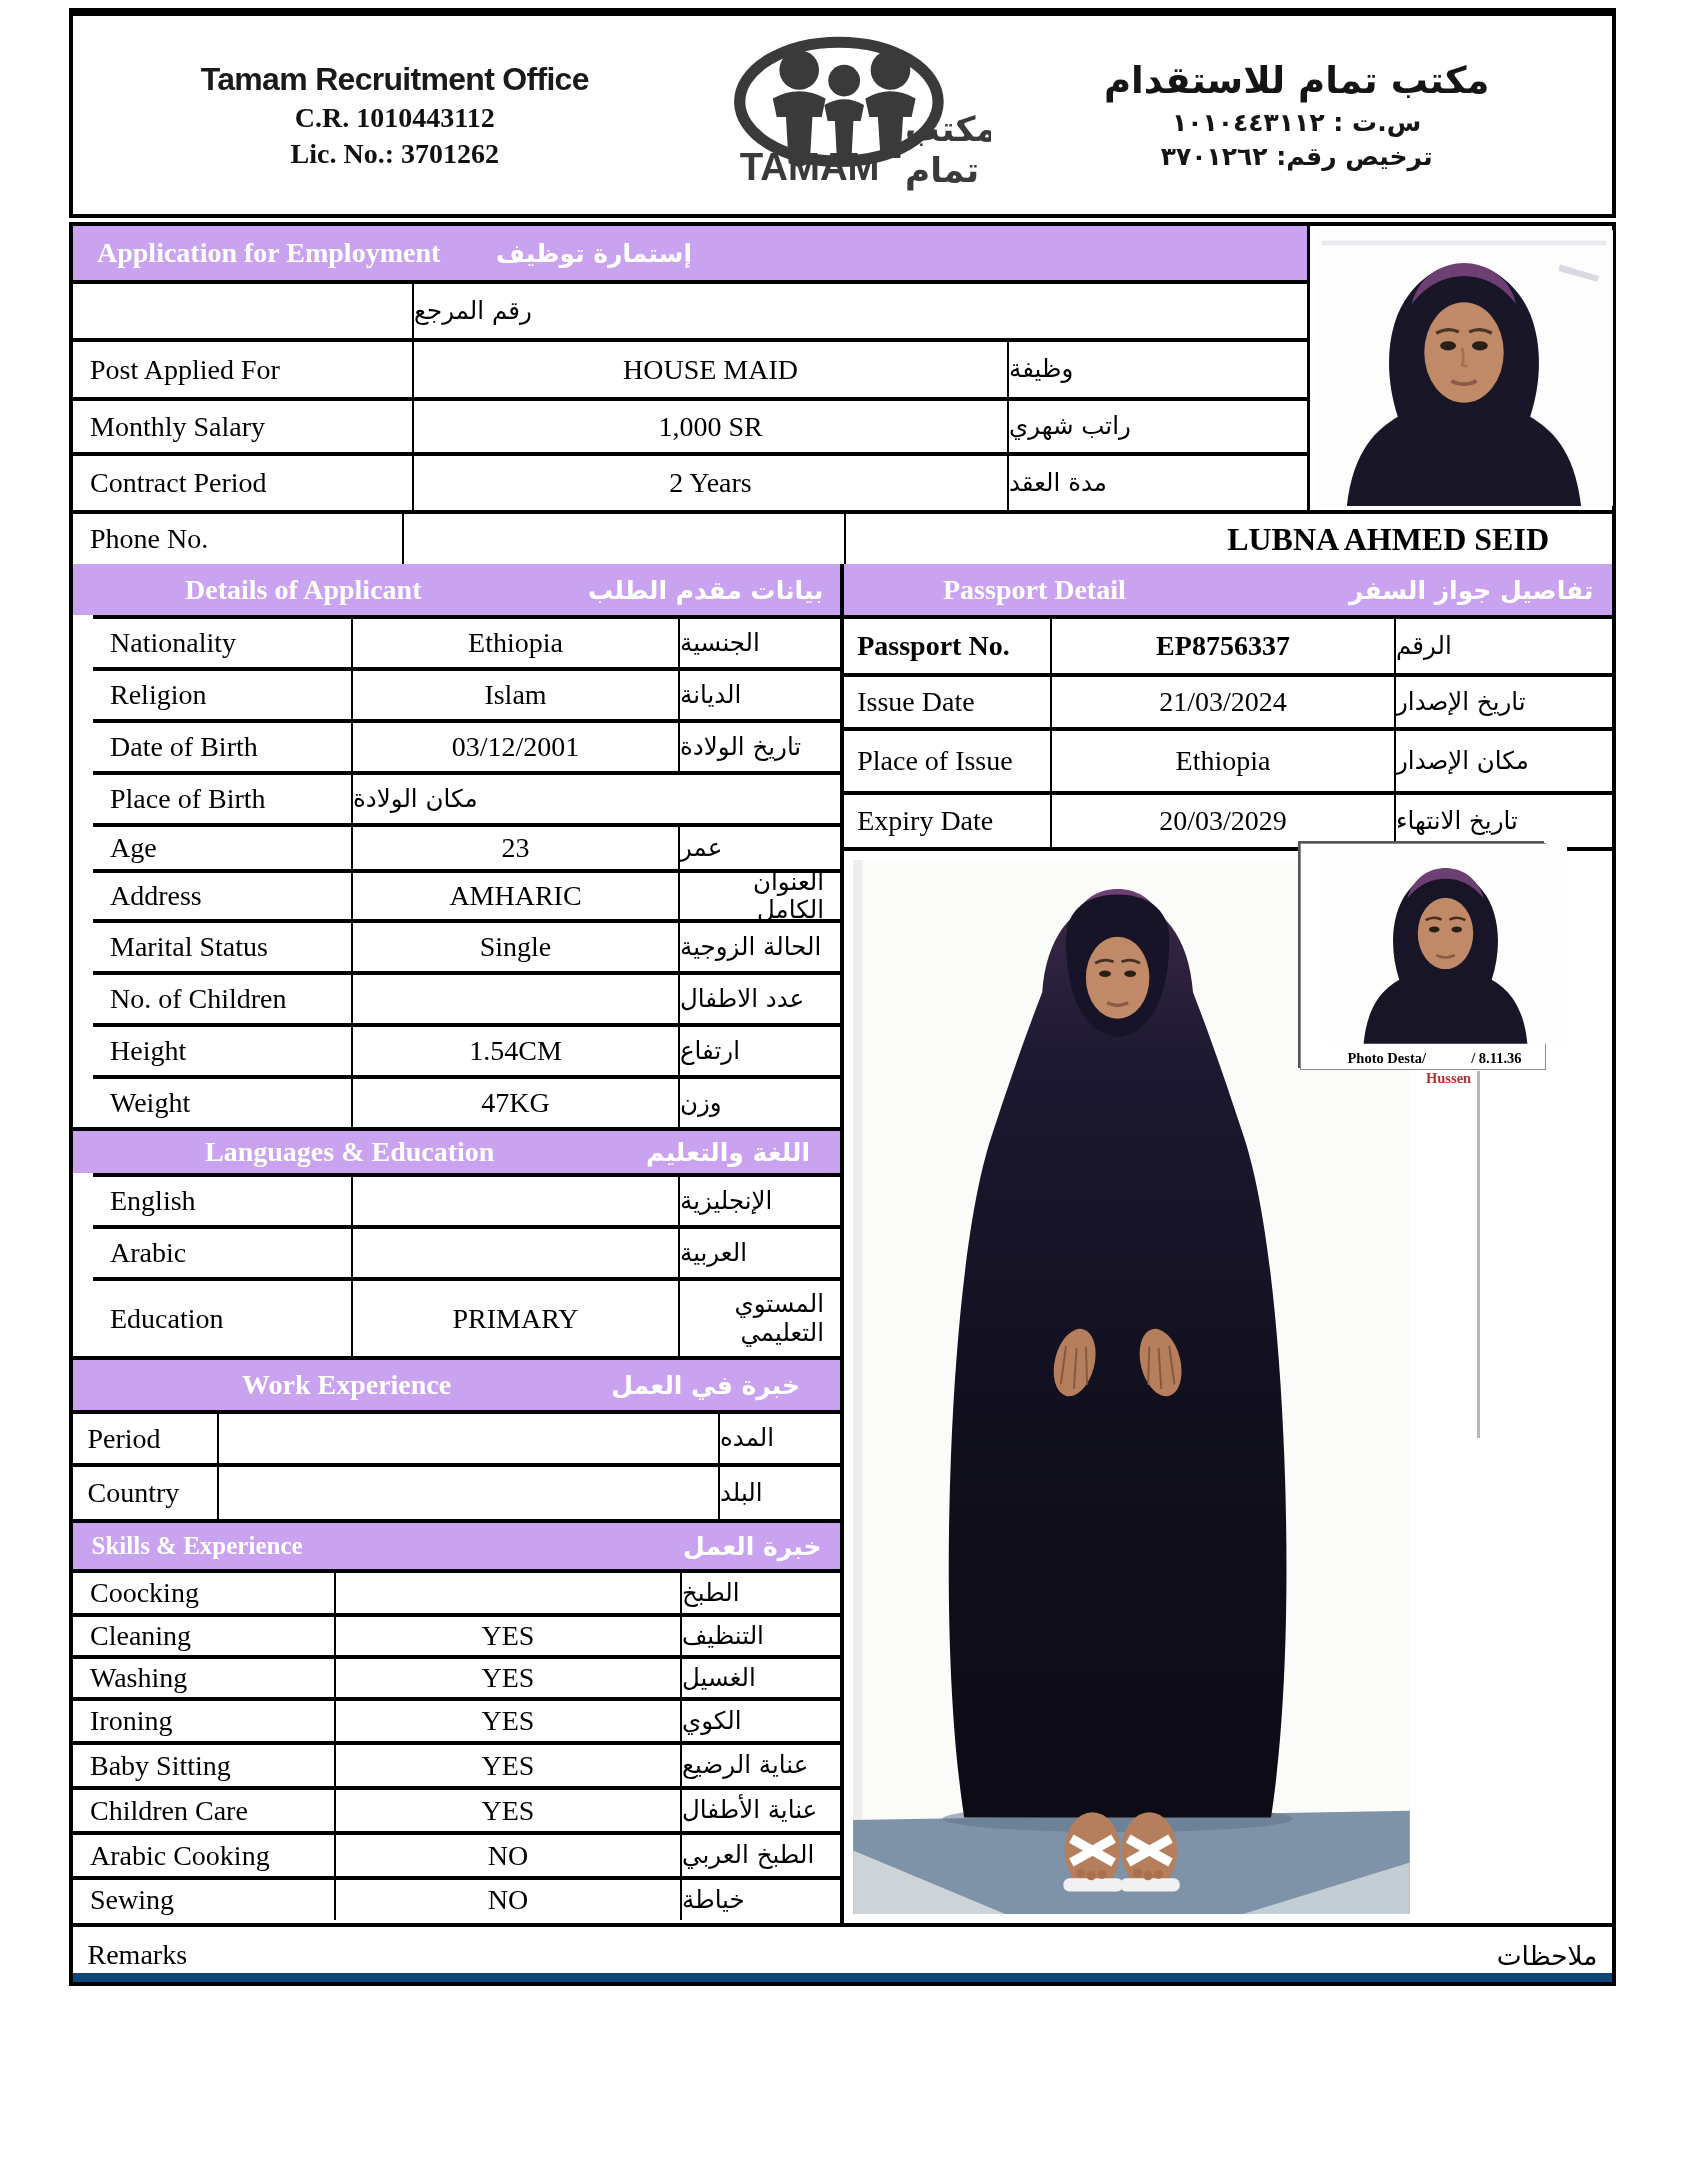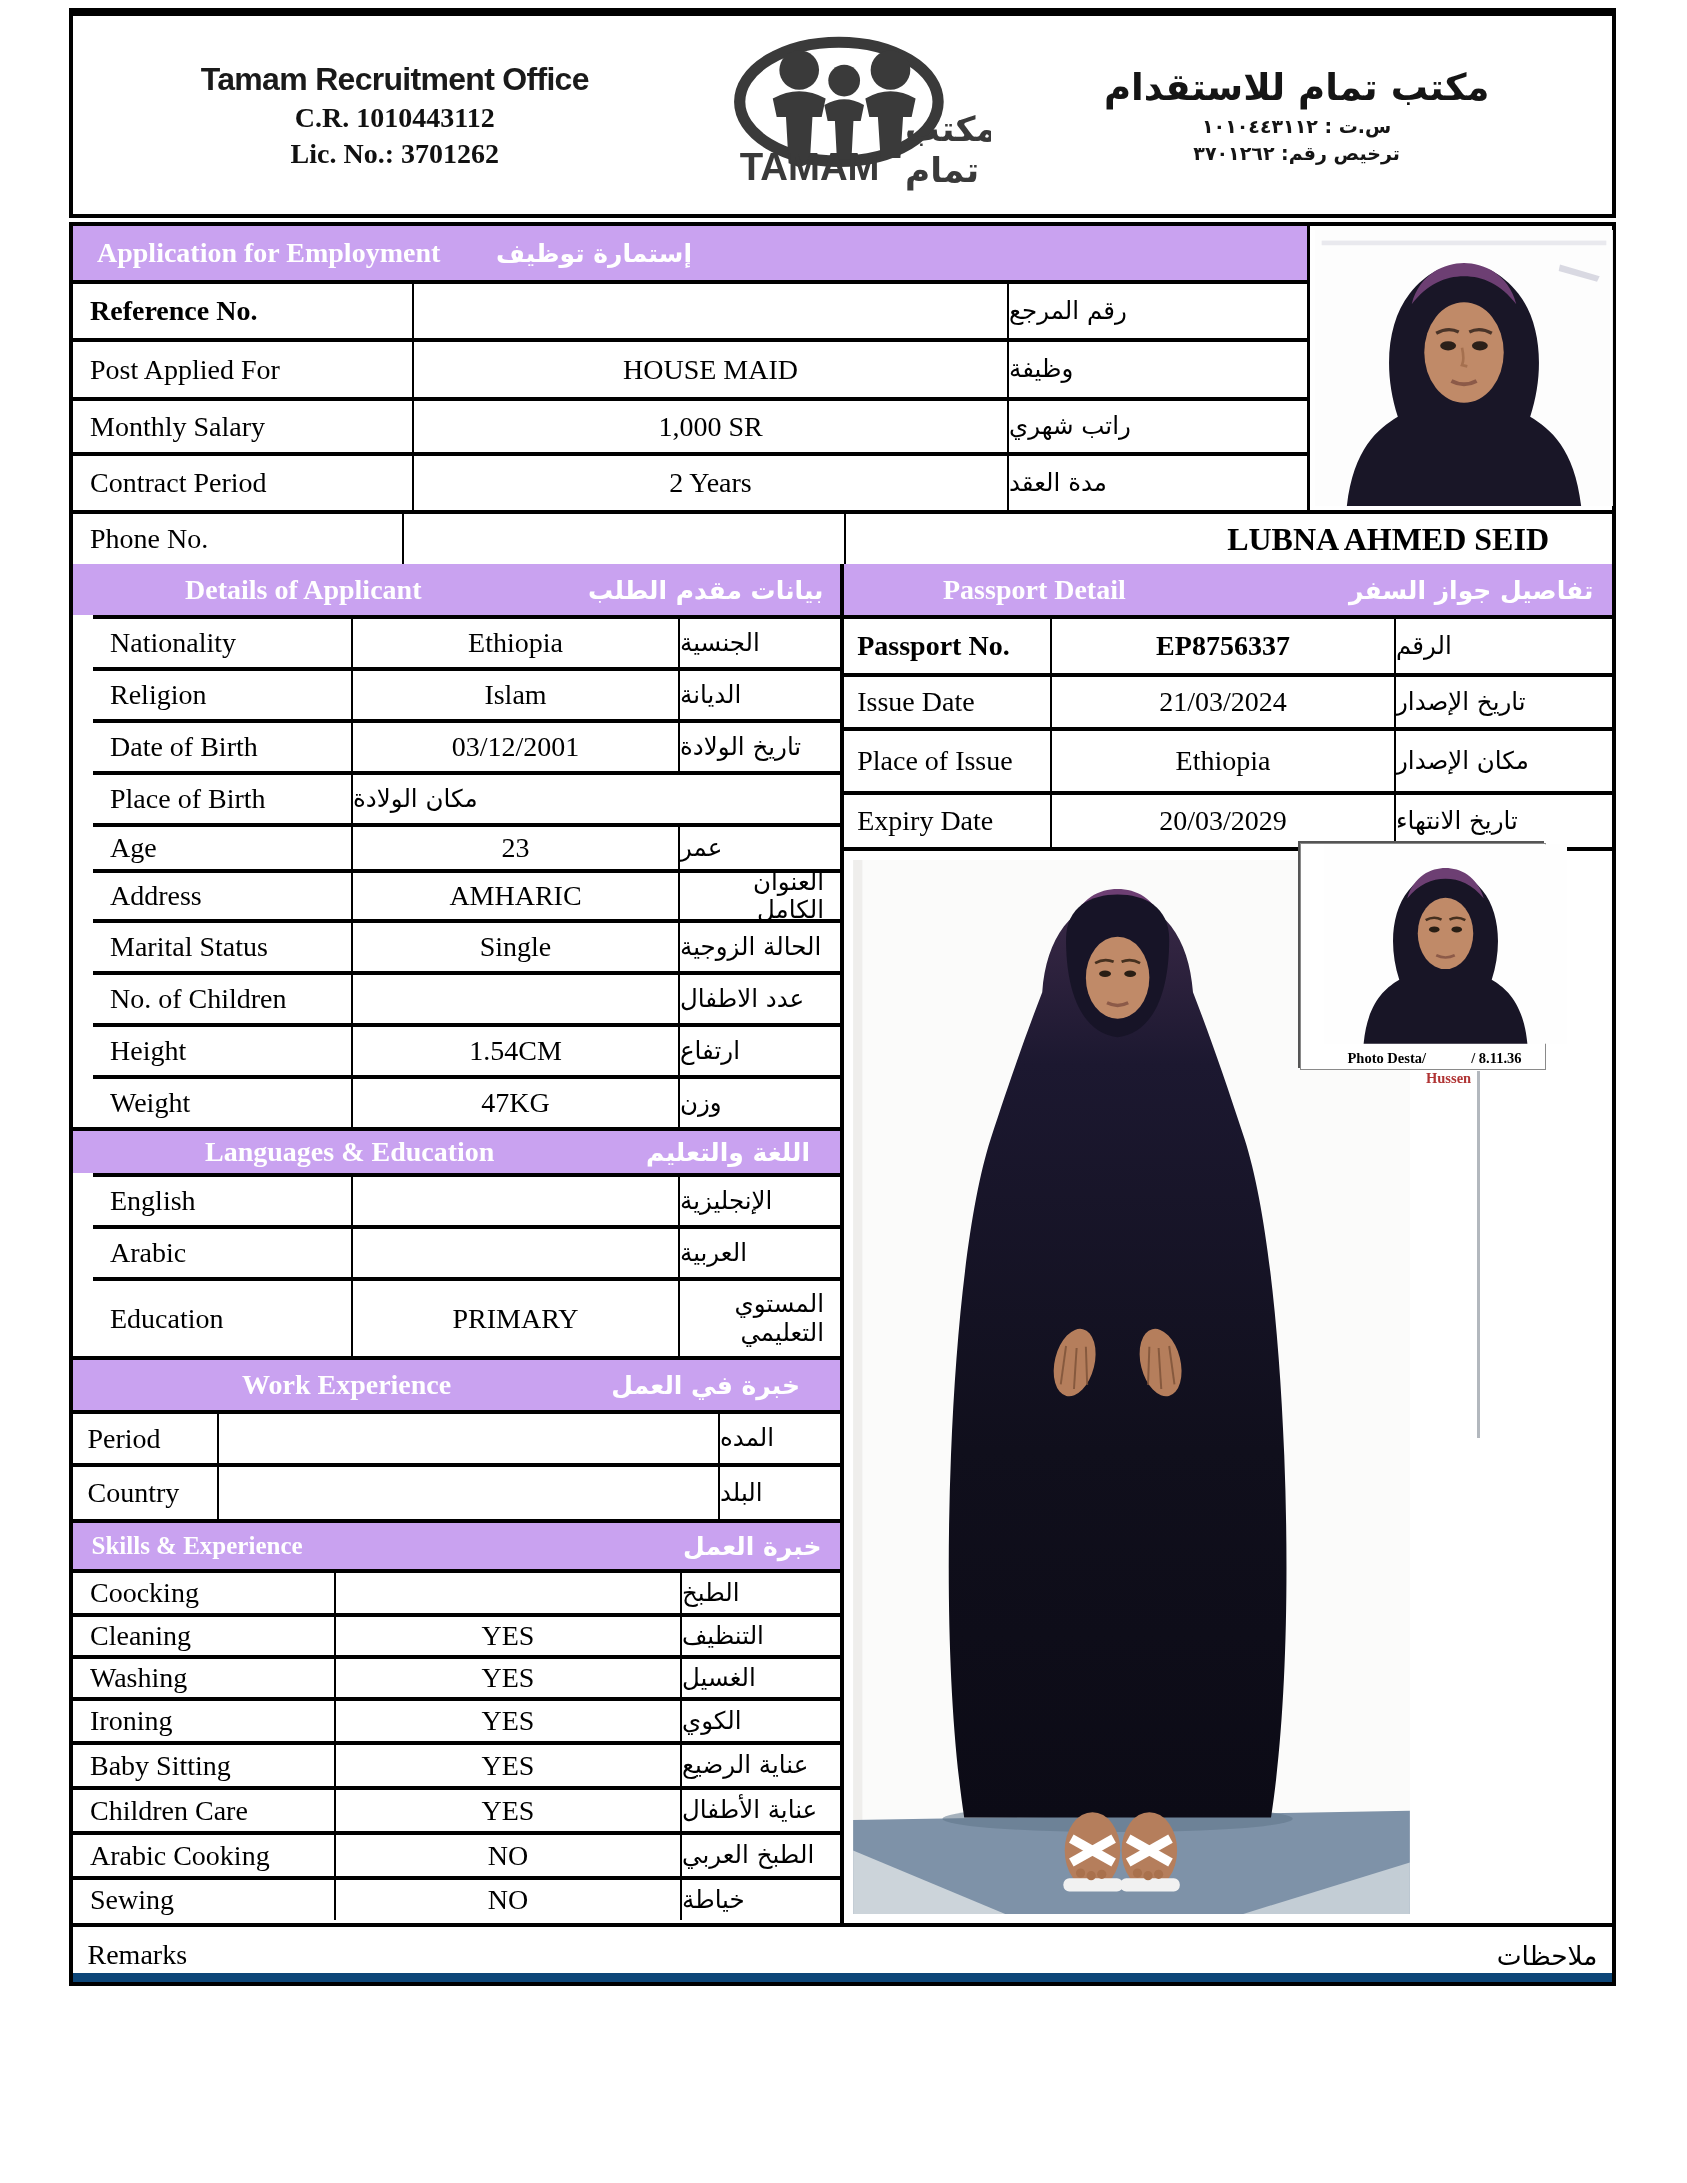--- a/index.html
+++ b/index.html
@@ -11,21 +11,21 @@
   .header-box { position:absolute; left:69px; top:8px; width:1547px; height:210px;
                 border:4.6px solid #000; border-top-width:8.6px;
                 display:flex; align-items:center; }
   .hdr-left { flex:1; text-align:center; padding-left:26.4px; }
   .hdr-office { font-family:"Liberation Sans", sans-serif; font-weight:bold; font-size:32px;
                 letter-spacing:-0.7px; color:#1a1a1a; }
   .hdr-cr, .hdr-lic { font-weight:bold; font-size:28px; margin-top:4px; color:#111; }
   .hdr-logo { width:311px; display:flex; justify-content:center; align-items:center; }
   .hdr-right { flex:1; text-align:center; padding-right:20px; font-family:"DejaVu Sans", sans-serif; }
   .hdr-ar-name { font-size:37px; font-weight:bold; color:#151515; }
-  .hdr-ar-cr, .hdr-ar-lic { font-size:19px; font-weight:bold; margin-top:5.3px; color:#151515; }
+  .hdr-ar-cr, .hdr-ar-lic { font-size:25px; font-weight:bold; margin-top:5.3px; color:#151515; }
 
   
   .form { position:absolute; left:69px; top:222px; width:1547px;
           border-left:4.6px solid #000; border-right:4.6px solid #000; border-top:4.6px solid #000;
           background:#fff; }
 
   .sbar { position:relative; height:54px; background:#c9a2f0; border-top:4px solid #000; }
   .sen { position:absolute; top:50%; transform:translateY(-50%); color:#fff;
          font-weight:bold; font-size:28px; }
   .sar { position:absolute; top:50%; transform:translateY(-50%); color:#fff;
@@ -109,21 +109,20 @@
 
   <div class="form">
 
     <div class="blockA">
       <div class="blockA-left">
         <div class="sbar" style="border-top:none;">
           <span class="sen" style="left:24px">Application for Employment</span>
           <span class="sar" style="left:423px" dir="rtl">إستمارة توظيف</span>
         </div>
         <div class="trow g-top" style="height:58px">
-          <div class="c lbl bold">Reference No.</div>
           <div class="c val"></div>
           <div class="c arc" dir="rtl">رقم المرجع</div>
         </div>
         <div class="trow g-top" style="height:59px">
           <div class="c lbl">Post Applied For</div>
           <div class="c val">HOUSE MAID</div>
           <div class="c arc" dir="rtl">وظيفة</div>
         </div>
         <div class="trow g-top" style="height:55px">
           <div class="c lbl">Monthly Salary</div>

